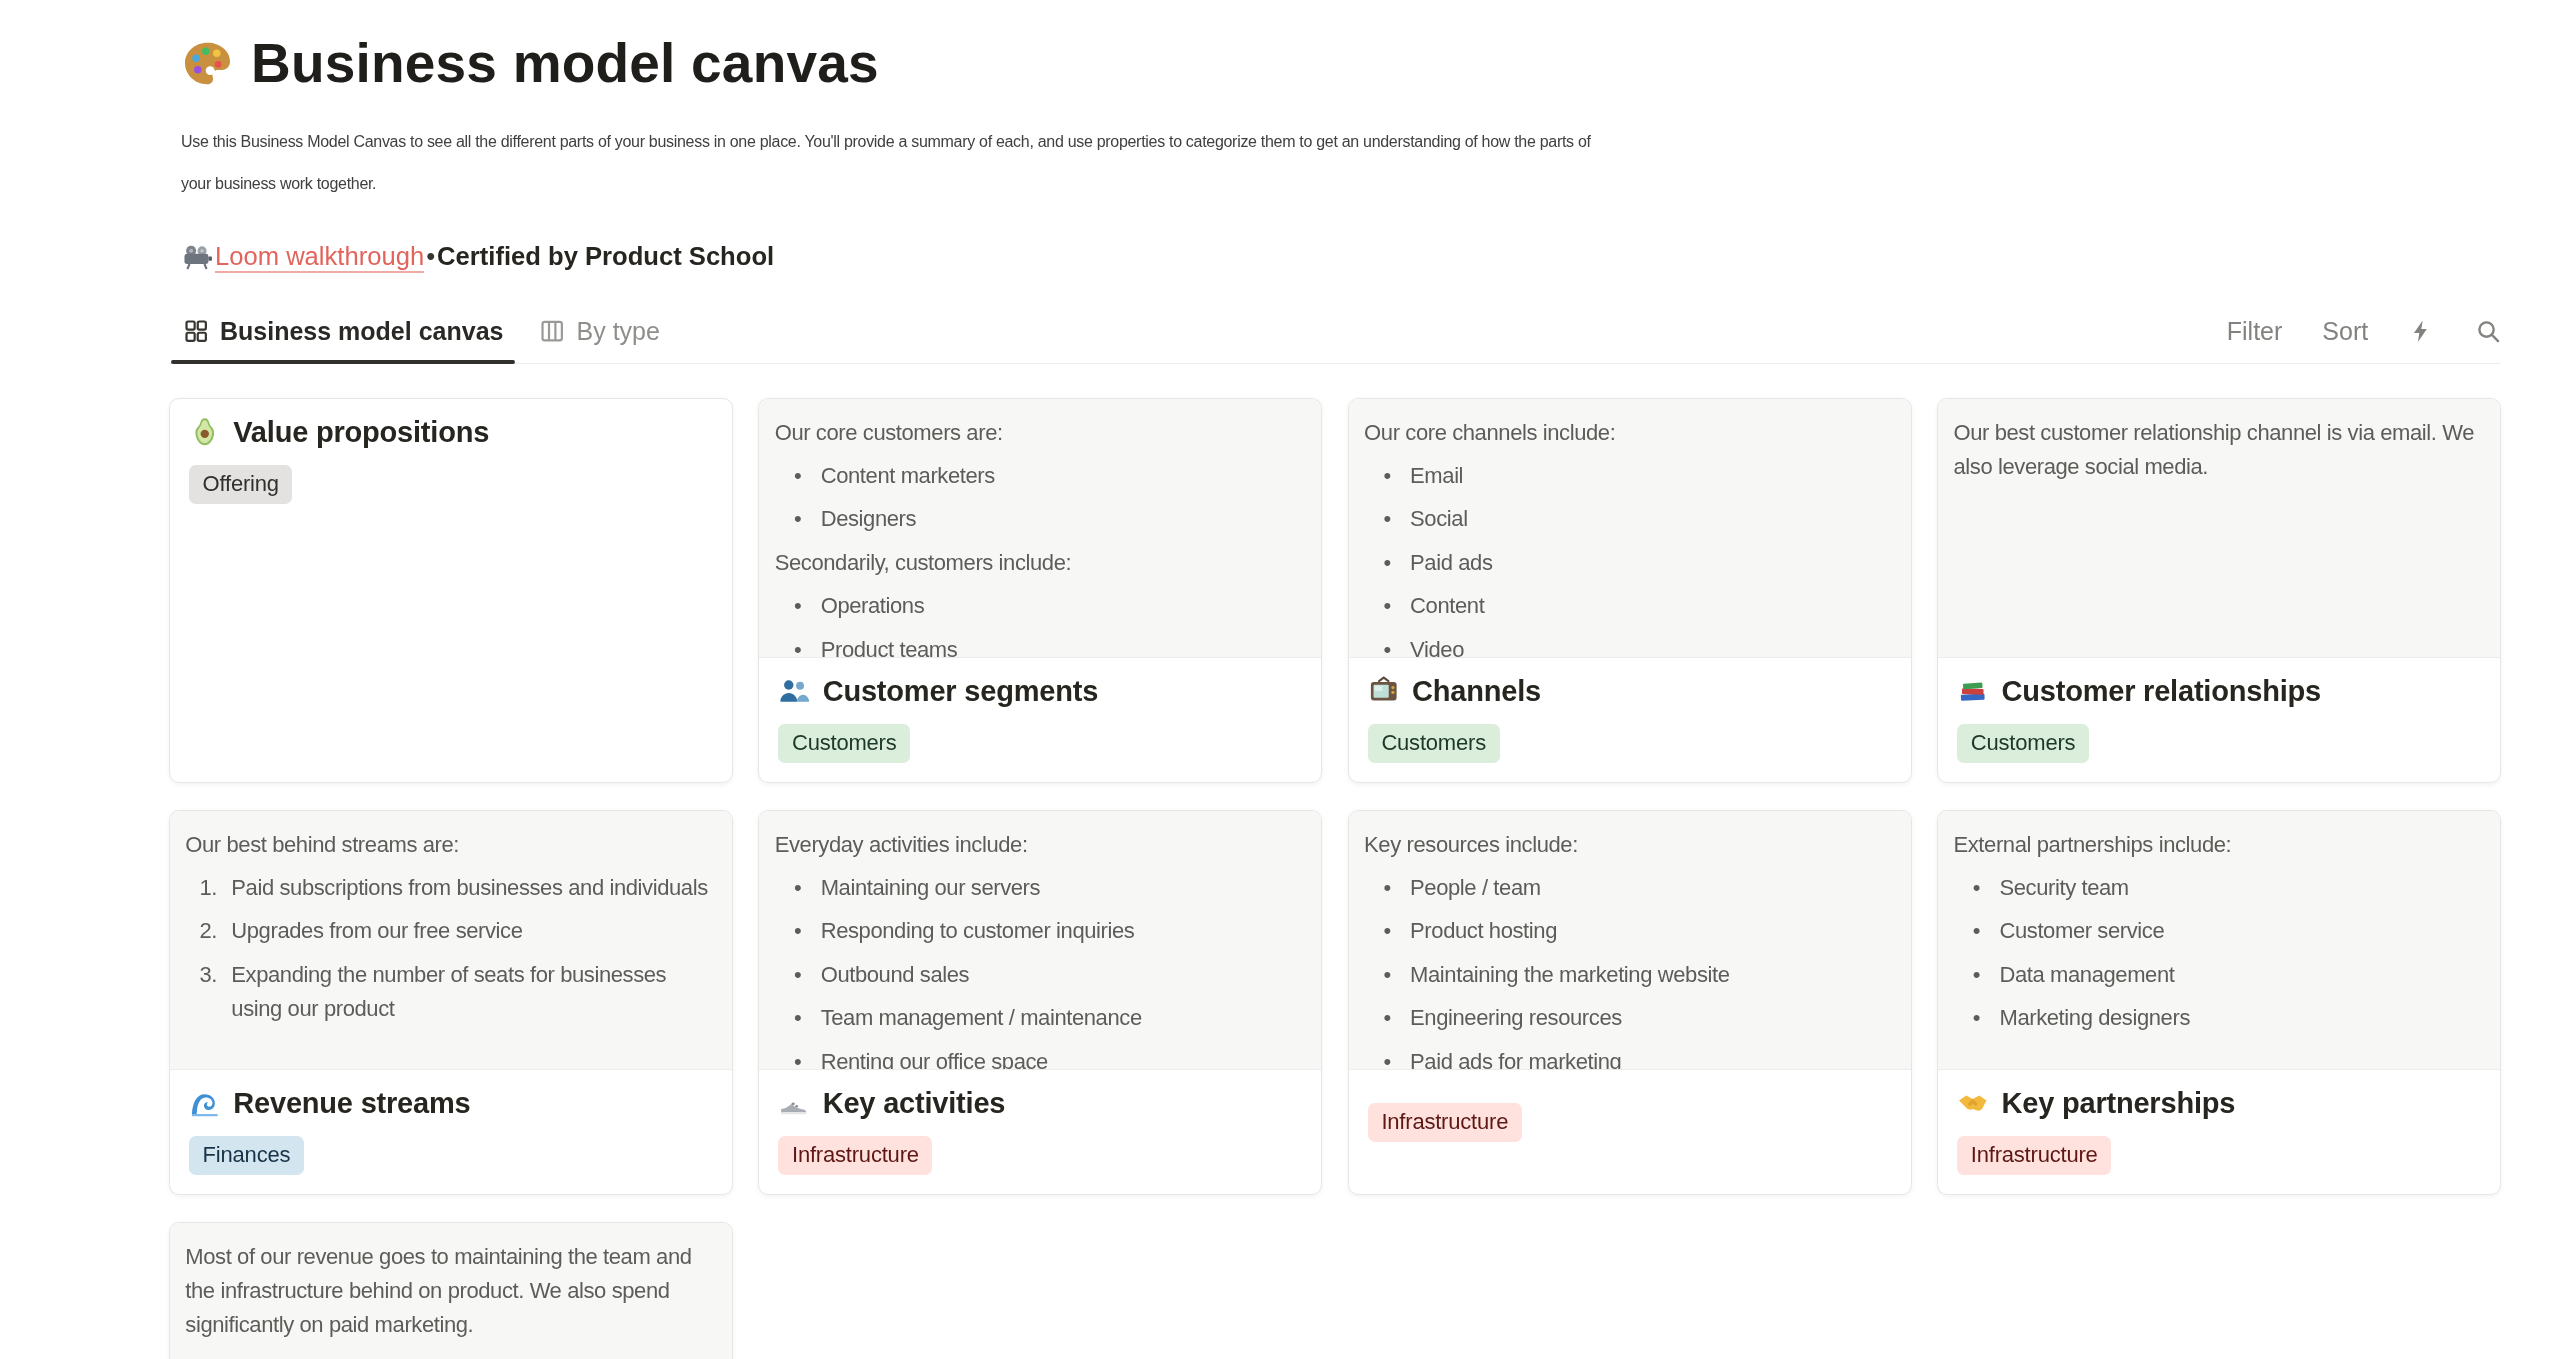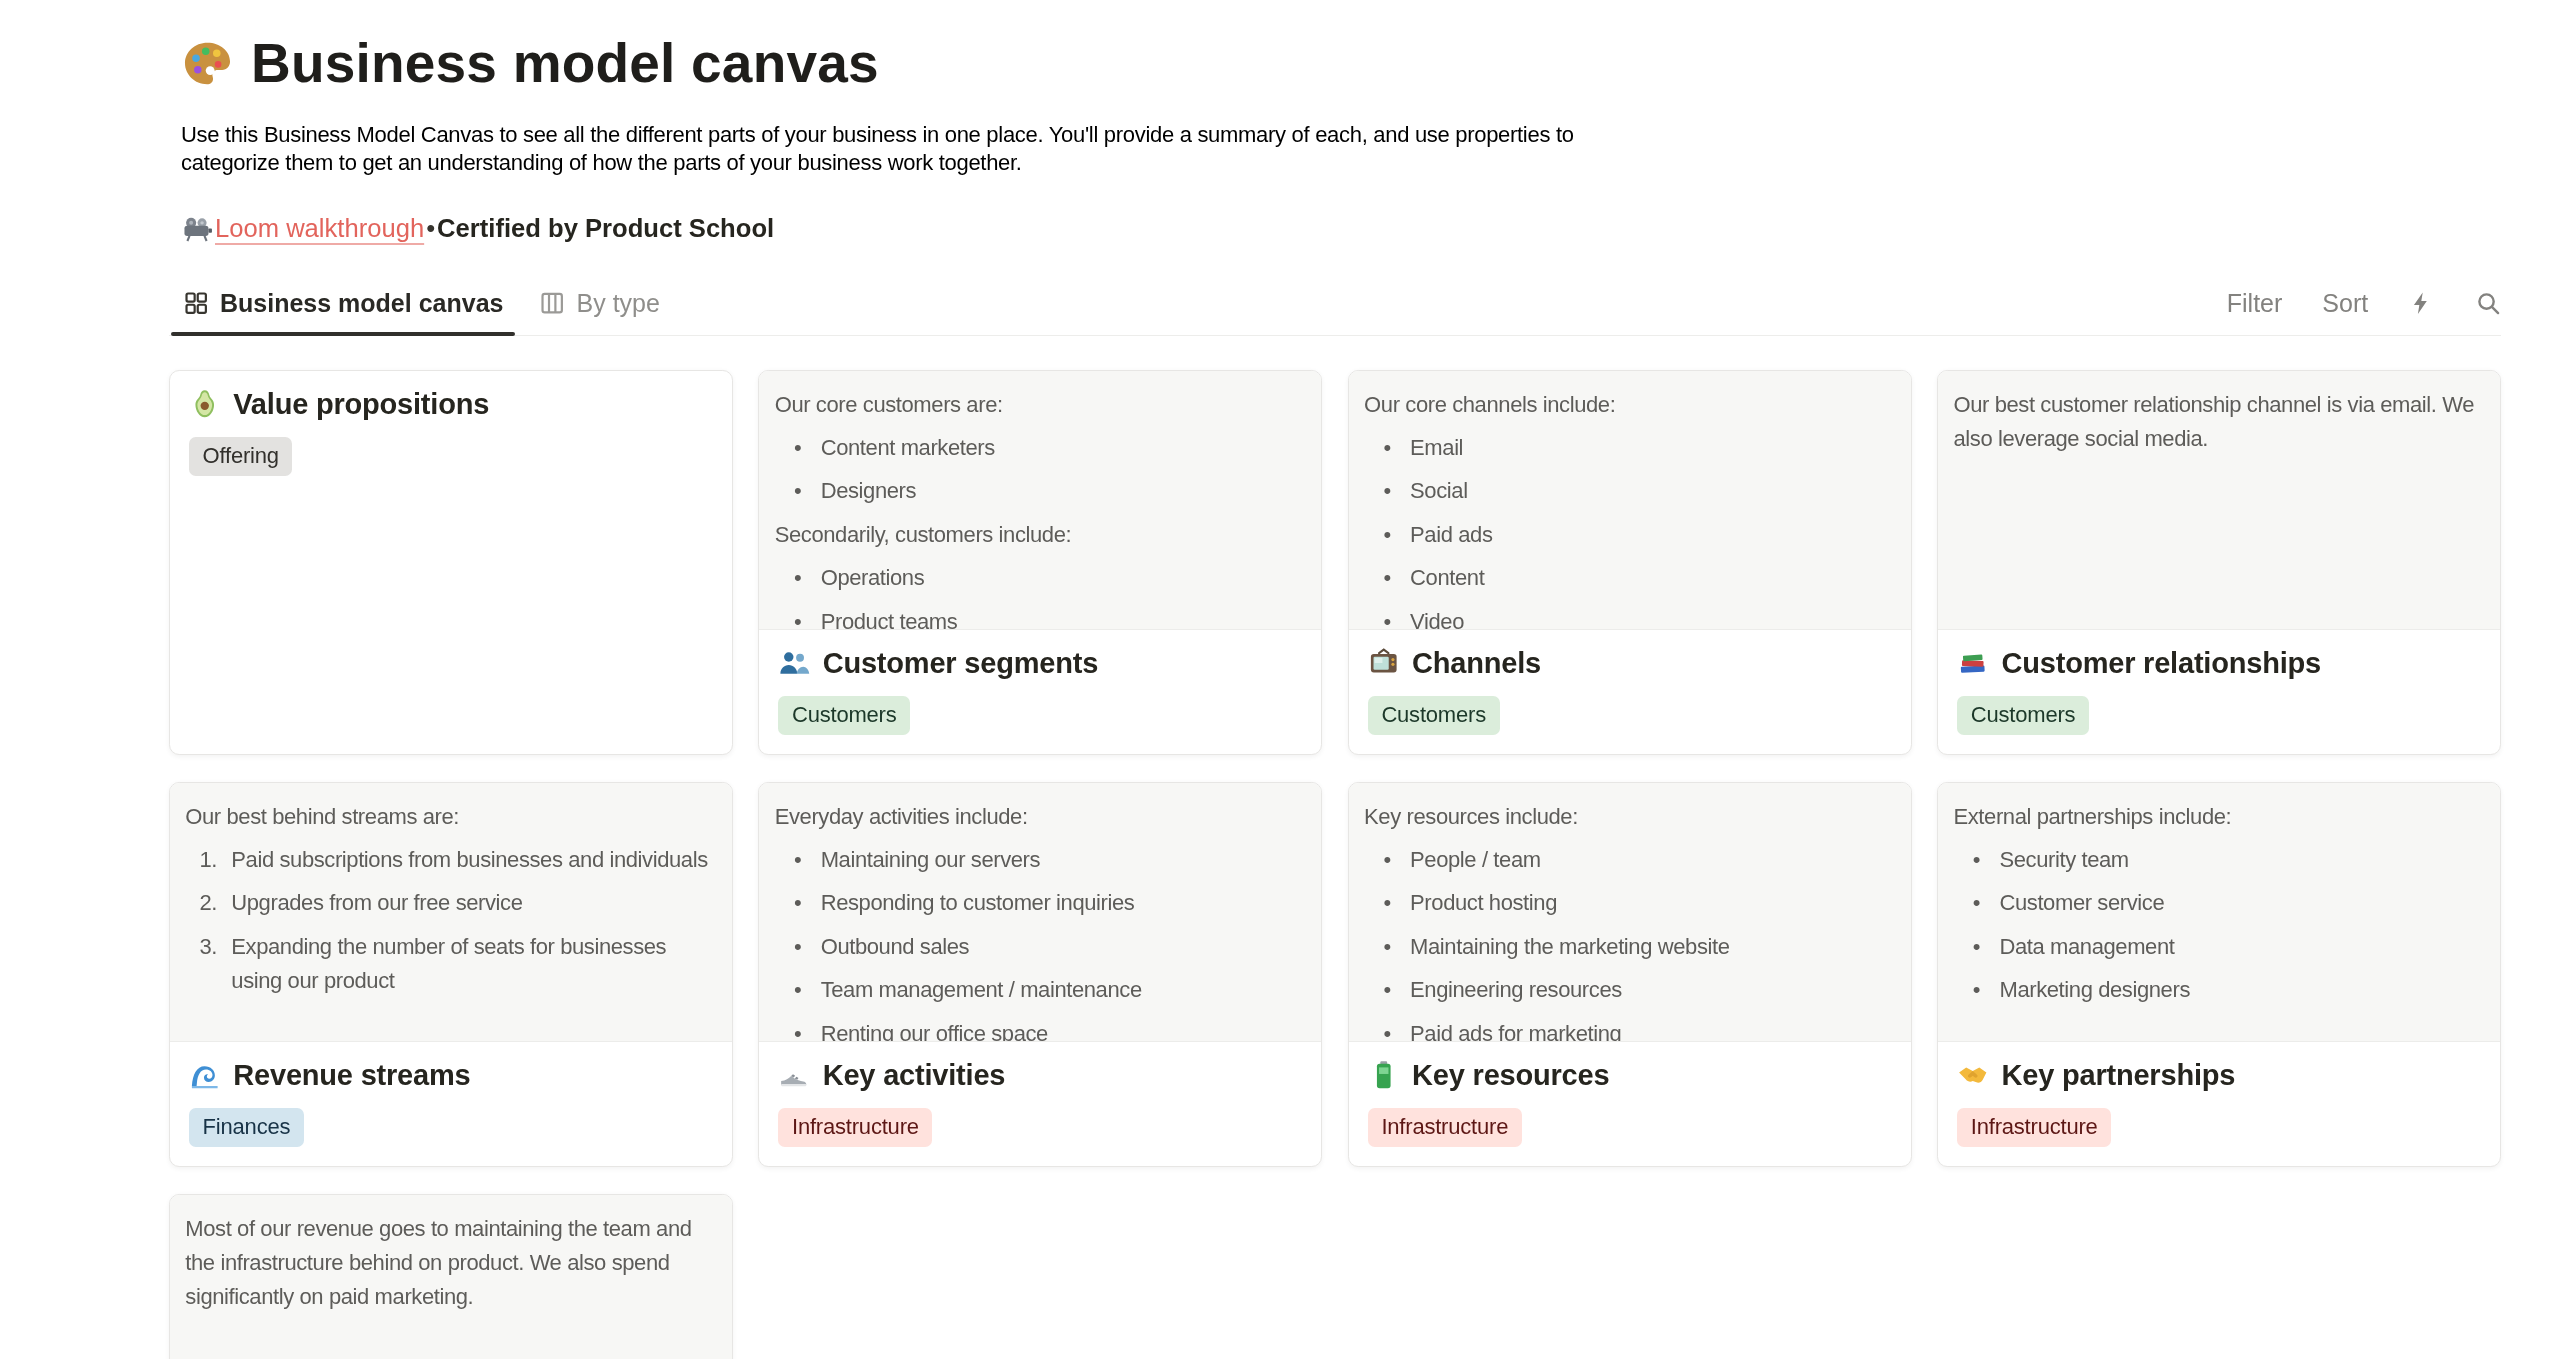--- a/index.html
+++ b/index.html
@@ -11,22 +11,22 @@
     -webkit-font-smoothing:antialiased;
   }
   .page { padding:31px 75px 0 169px; }
 
   
   .page-header { padding-left:12px; }
   .title-row { display:flex; align-items:center; gap:17px; margin:0; }
   .page-emoji svg { width:53px; height:53px; display:block; }
   .page-title { font-size:55px; font-weight:700; color:#1f1e1b; letter-spacing:0.2px; }
   .description {
-    margin:25.6px 0 0; font-size:22px; line-height:28px; letter-spacing:-0.3px;
-    max-width:1414px; color:#000000;
+    margin:25.6px 0 0; font-size:16px; line-height:42px; letter-spacing:-0.3px;
+    max-width:1414px; color:#404040;
   }
   .callout-row { margin-top:36px; display:flex; align-items:center; gap:2px; font-size:25.6px; }
   .callout-row .inline-emoji svg { width:32px; height:32px; display:block; }
   .loom-link {
     color:#e2645c; font-weight:500; cursor:pointer;
     text-decoration:underline; text-decoration-color:rgba(226,100,92,.55);
     text-underline-offset:6px; text-decoration-thickness:1.7px;
   }
   .dot-sep { color:#37352f; }
   .certified { font-weight:700; color:#26251f; }
@@ -356,30 +356,21 @@
             <li>
               <span class="marker">•</span>
               <span class="li-text">Engineering resources</span>
             </li>
             <li>
               <span class="marker">•</span>
               <span class="li-text">Paid ads for marketing</span>
             </li>
           </ul>
         </div>
-        <div class="card-footer"><div class="card-title-row">
-            <span class="inline-emoji">
-              <svg viewBox="0 0 24 24">
-                <rect x="9.4" y="1.8" width="5.2" height="2.6" rx="0.8" fill="#9aa0a6"></rect>
-                <rect x="6.8" y="3.6" width="10.4" height="18.6" rx="2" fill="#37a350"></rect>
-                <rect x="8.4" y="6.4" width="7.2" height="5" fill="#7fd492"></rect>
-              </svg>
-            </span>
-            <span class="card-title">Key resources</span>
-          </div><span class="tag tag-red">Infrastructure</span></div>
+        <div class="card-footer"><span class="tag tag-red">Infrastructure</span></div>
       </article>
       <article class="card">
         <div class="card-preview">
           <p>External partnerships include:</p>
           <ul>
             <li>
               <span class="marker">•</span>
               <span class="li-text">Security team</span>
             </li>
             <li>

